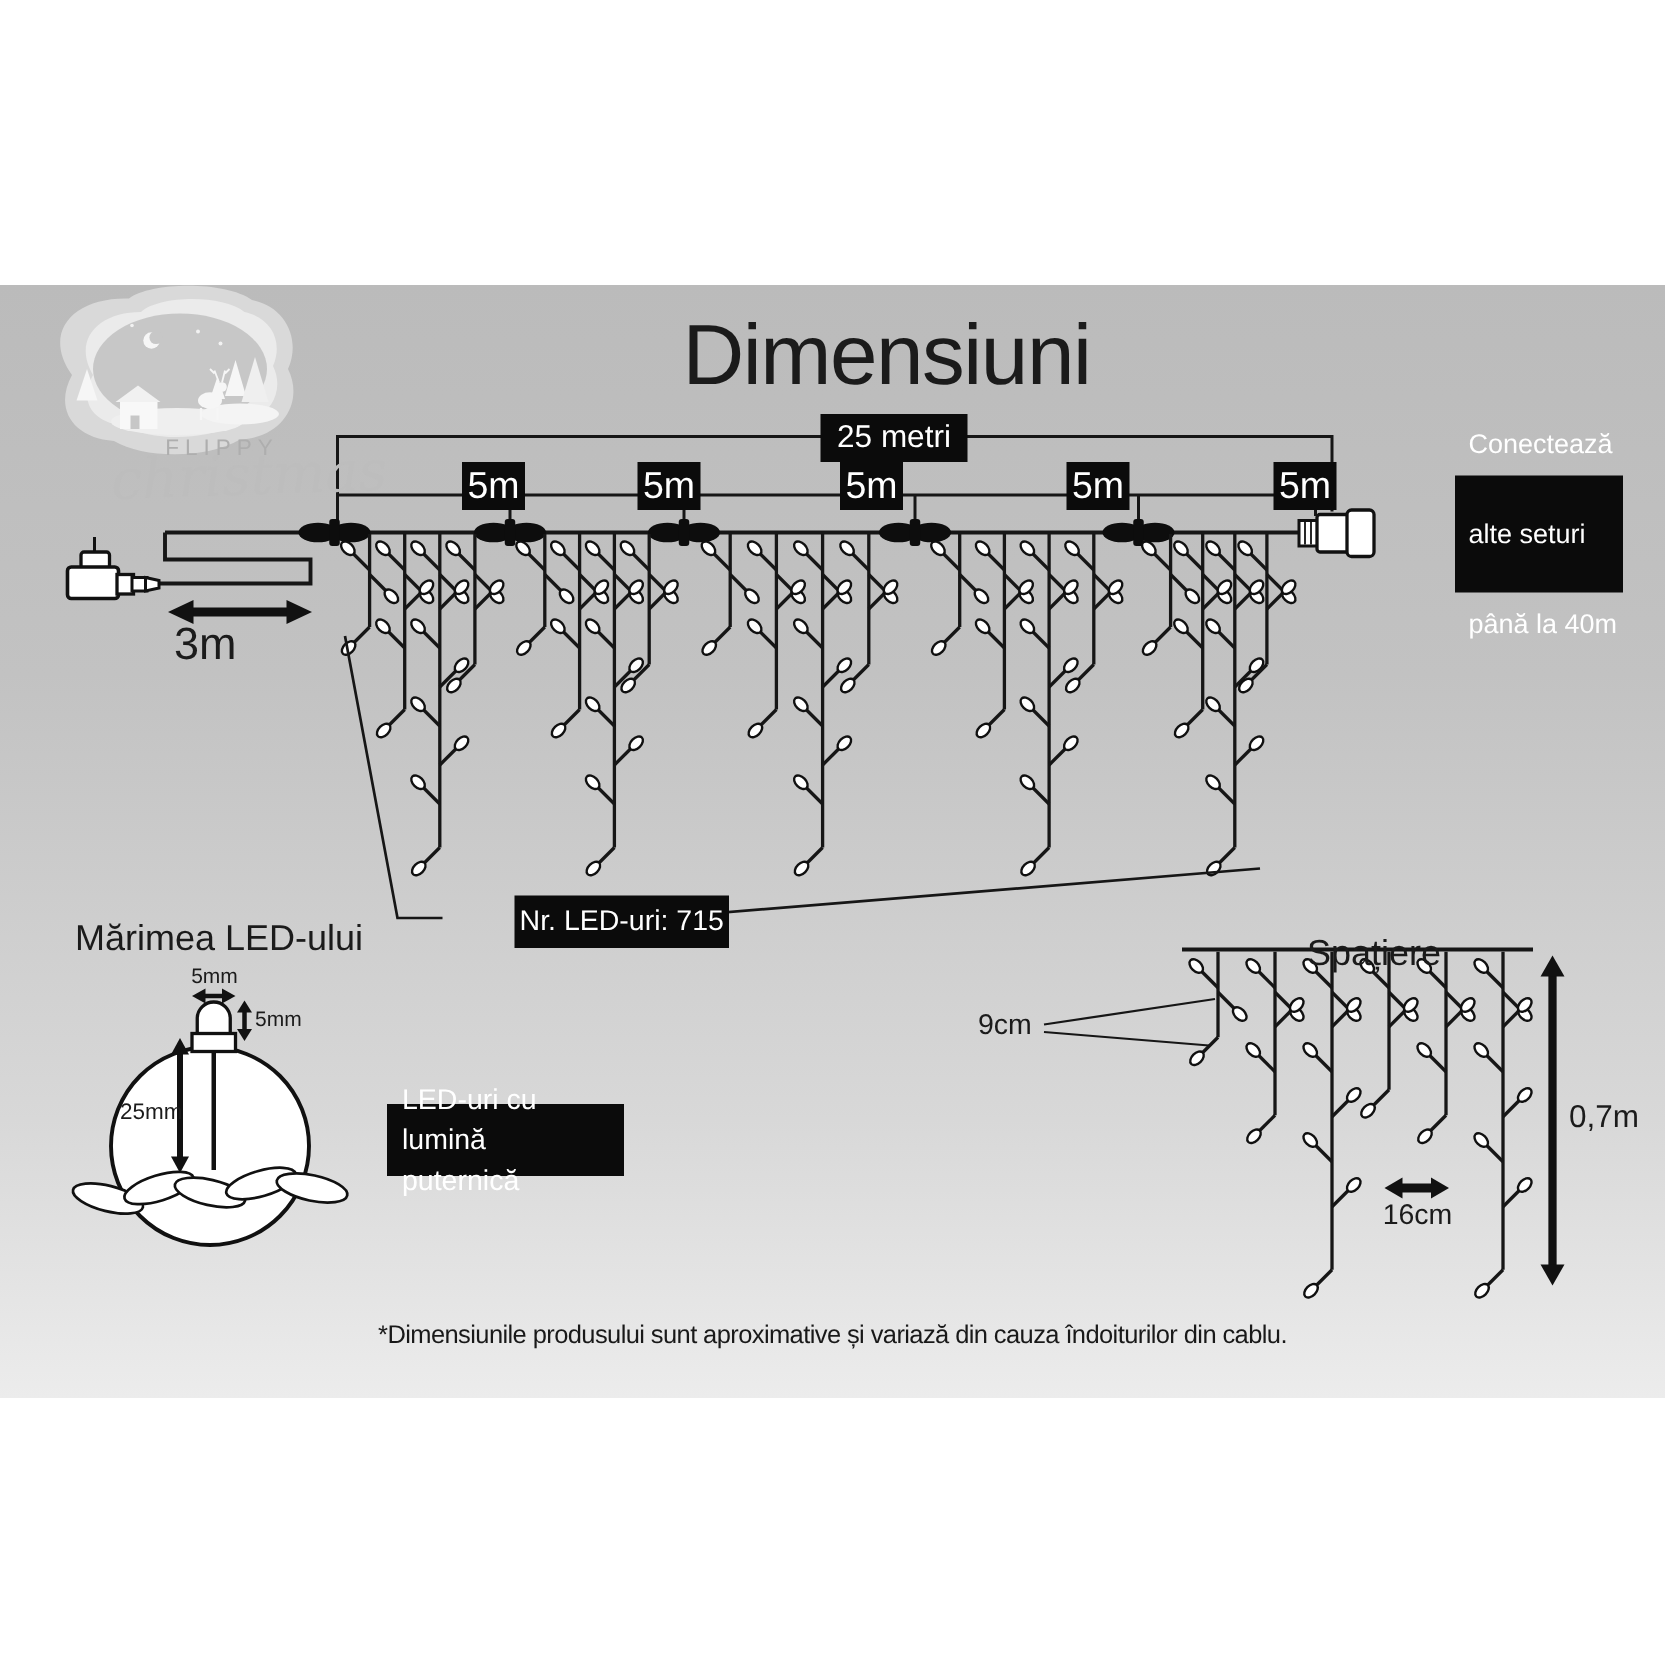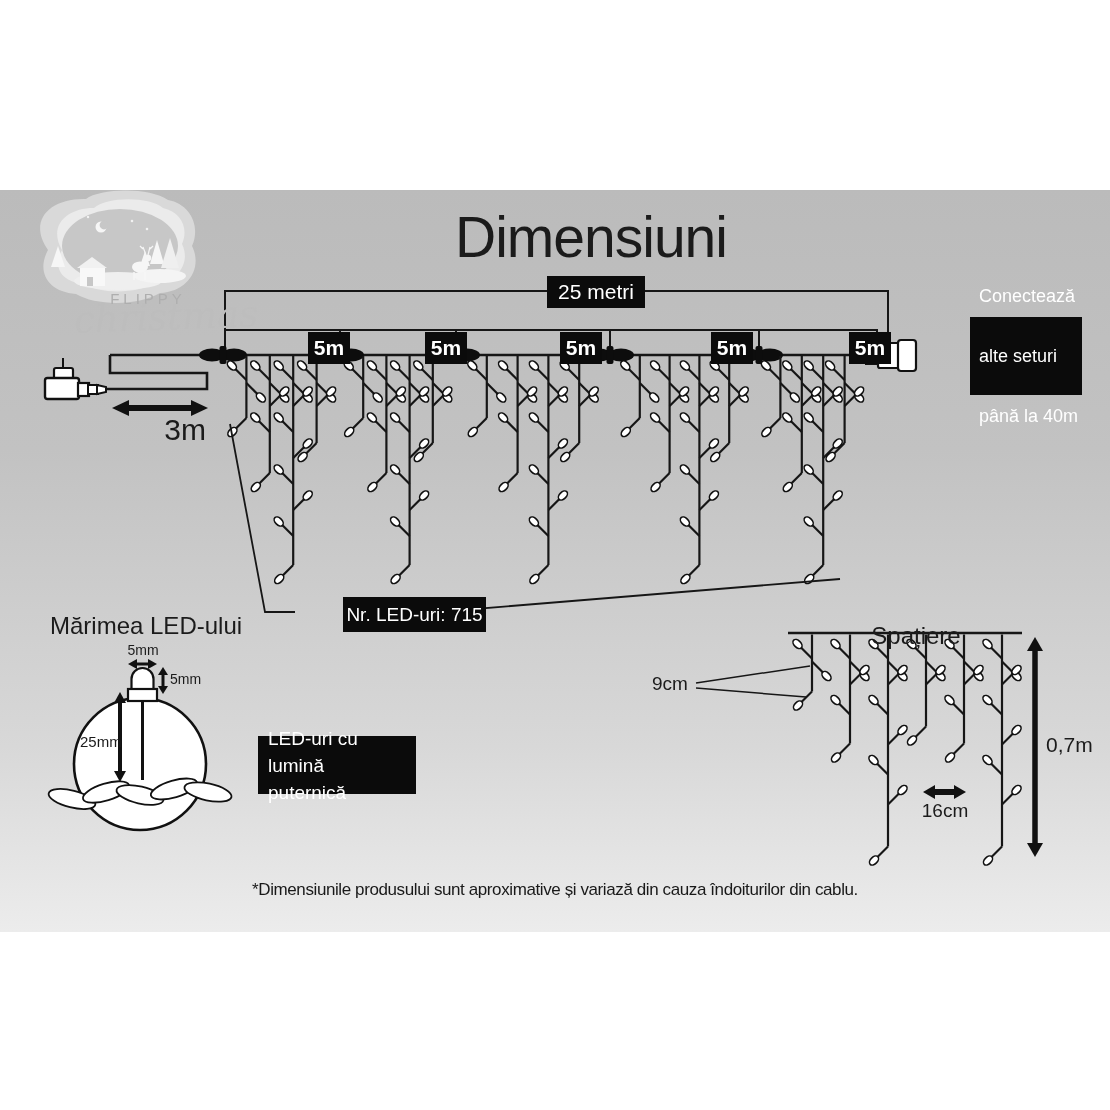--- a/index.html
+++ b/index.html
@@ -7,25 +7,25 @@
         font-family:"Liberation Sans", sans-serif;color:var(--ink,#1b1b1b);}
   .gray-panel{position:absolute;left:0;top:190px;width:1110px;height:742px;
         background:linear-gradient(180deg,var(--panel-top,#bbbbbb) 0%,#c2c2c2 35%,#d8d8d8 75%,var(--panel-bottom,#ececec) 100%);}
   svg.art{position:absolute;left:0;top:0;z-index:1;}
   .lbl{position:absolute;z-index:2;white-space:nowrap;}
   .bbox{position:absolute;z-index:3;background:var(--box-bg,#0b0b0b);color:var(--box-text,#ffffff);
         display:flex;align-items:center;justify-content:center;margin-left:48px;}
   .bbox.left{align-items:flex-start;justify-content:center;flex-direction:column;}
   .title{left:0;top:204px;width:1110px;text-align:center;font-size:57px;letter-spacing:-1px;color:#1b1b1b;margin-left:36px;}
   .box-25m{left:499px;top:276px;width:98px;height:32px;font-size:21px;}
-  .box-5m{top:332px;width:42px;height:32px;font-size:21px;font-weight:bold;}
+  .box-5m{top:308px;width:42px;height:32px;font-size:25px;}
   .box-connect{left:922px;top:317px;width:112px;height:78px;font-size:18px;line-height:25px;padding-left:9px;box-sizing:border-box;gap:35px;}
   .box-nrled{left:295px;top:597px;width:143px;height:35px;font-size:19px;}
-  .box-lednote{left:210px;top:736px;width:158px;height:58px;font-size:19px;line-height:27px;padding-left:10px;box-sizing:border-box;}
-  .lbl-3m{left:116px;top:413px;width:90px;text-align:right;font-size:30px;}
+  .box-lednote{left:210px;top:736px;width:158px;height:48px;font-size:19px;line-height:27px;padding-left:10px;box-sizing:border-box;}
+  .lbl-3m{left:116px;top:413px;width:90px;text-align:left;font-size:30px;}
   .lbl-marimea{left:50px;top:612px;font-size:24px;}
   .lbl-spatiere{left:855px;top:590px;width:122px;text-align:center;font-size:24px;margin-top:32px;}
   .lbl-9cm{left:652px;top:673px;font-size:19px;}
   .lbl-16cm{left:917px;top:800px;width:56px;text-align:center;font-size:19px;}
   .lbl-07m{left:1046px;top:733px;font-size:21px;}
   .lbl-5mm-w{left:118px;top:642px;width:50px;text-align:center;font-size:14px;}
   .lbl-5mm-h{left:170px;top:671px;font-size:14px;}
   .lbl-25mm{left:80px;top:733px;font-size:15px;}
   .disclaimer{left:0;top:880px;width:1110px;text-align:center;font-size:17px;letter-spacing:-0.4px;color:#191919;}
   .logo-flippy{left:106px;top:290px;width:84px;text-align:center;font-size:15px;letter-spacing:4px;color:#aeaeae;}

